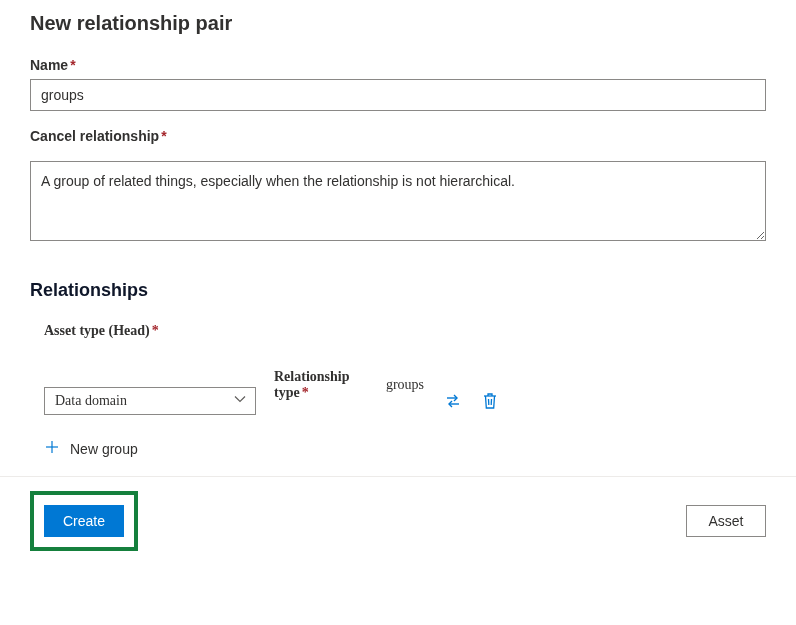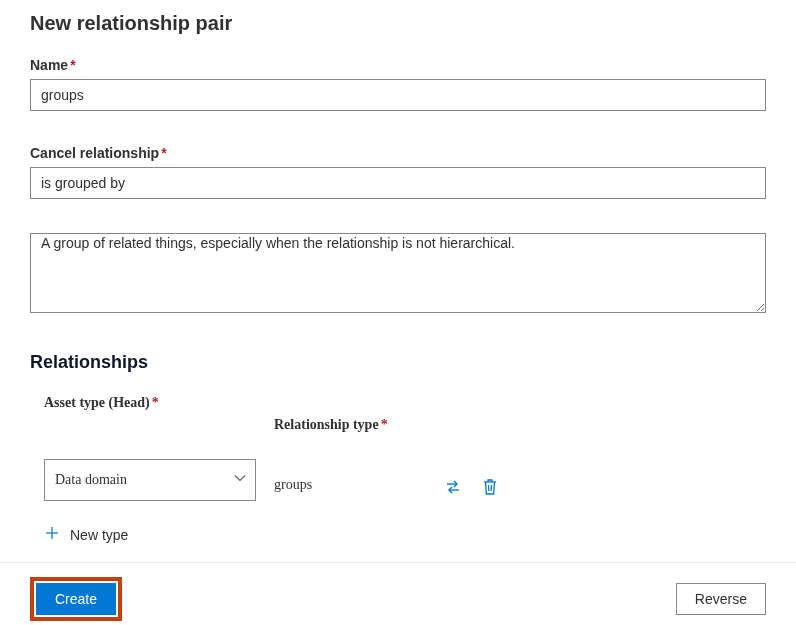--- a/index.html
+++ b/index.html
@@ -13,21 +13,21 @@
   }
   .container {
     padding: 12px 30px 18px 30px;
   }
   .page-title {
     font-size: 20px;
     font-weight: 600;
     color: #323130;
     margin: 0 0 22px 0;
   }
-  .field-group { margin-bottom: 34px; }
+  .field-group { margin-bottom: 17px; }
   .field-label {
     font-size: 14px;
     font-weight: 600;
     color: #323130;
     display: block;
     margin-bottom: 6px;
   }
   .required-star { color: #a4262c; margin-left: 2px; }
   .text-input {
     width: 100%;
@@ -37,21 +37,21 @@
     font-family: inherit;
     font-size: 14px;
     color: #323130;
     background: #fff;
     outline: none;
   }
   .textarea-input {
     width: 100%;
     height: 80px;
     border: 1px solid #8a8886;
-    padding: 1px 10px;
+    padding: 11px 10px;
     font-family: inherit;
     font-size: 14px;
     color: #323130;
     resize: both;
     outline: none;
   }
   .section-title {
     font-size: 18px;
     font-weight: 600;
     margin: 36px 0 22px 0;
@@ -59,34 +59,34 @@
   }
   .rel-row {
     display: flex;
     align-items: flex-end;
     gap: 18px;
     padding-left: 14px;
     font-family: Liberation Serif, serif;
   }
   .rel-col { flex: 0 0 auto; }
   .col-head { width: 212px; }
-  .col-type { width: 150px; display:flex; flex-direction:column;gap:22px; }
+  .col-type { width: 150px; display:flex; flex-direction:row;gap:22px; }
   .col-tail { width: 212px; }
   .col-actions { display:flex; align-items:center; gap:16px; margin-top:30px; }
   .rel-label {
     font-size: 14px;
     font-weight: 600;
     color: #323130;
     margin-bottom: 14px;
     display:block;
   }
   .select-wrap {
     position: relative;
     width: 100%;
-    height: 42px;
+    height: 28px;
     border: 1px solid #8a8886;
     background: #fff;
     display: flex;
     align-items: center;
     padding: 0 30px 0 10px;
     cursor: pointer;
     margin-top: 48px;
   }
   .select-value { font-size: 14px; color: #323130; }
   .chevron {
@@ -124,22 +124,22 @@
     cursor: pointer;
   }
   .footer-bar {
     border-top: 1px solid #edebe9;
     padding: 14px 30px;
     display: flex;
     justify-content: space-between;
     align-items: center;
   }
   .highlight-box {
-    border: 4px solid #c2410c;
-    padding: 2px;
+    border: 4px solid #15803d;
+    padding: 10px;
     display: inline-block;
   }
   .btn-primary {
     background: #0078d4;
     border: 1px solid #0078d4;
     color: #fff;
     font-family: inherit;
     font-size: 14px;
     height: 32px;
     min-width: 80px;
@@ -168,21 +168,20 @@
     <label class="field-label">
       <span>Name</span><span class="required-star">*</span>
     </label>
     <input type="text" class="text-input" value="groups" style="">
   </div>
 
   <div class="field-group">
     <label class="field-label">
       <span>Cancel relationship</span><span class="required-star">*</span>
     </label>
-    <input type="text" class="text-input" value="is grouped by" style="">
   </div>
 
   <div class="field-group">
     <textarea class="textarea-input" style="">A group of related things, especially when the relationship is not hierarchical.</textarea>
   </div>
 
   <h2 class="section-title">Relationships</h2>
 
   <div class="rel-row">
     <div class="rel-col col-head">
@@ -232,22 +231,22 @@
     </div>
   </div>
 
   <button class="new-pair-btn">
     <span>
       <svg width="16" height="16" viewBox="0 0 16 16" stroke="#0078d4" stroke-width="1.2">
         <path d="M8 2 L8 14"></path>
           <path d="M2 8 L14 8"></path>
       </svg>
     </span>
-    <span>New type</span>
+    <span>New group</span>
   </button>
 </div>
 
 <div class="footer-bar">
   <div class="highlight-box">
     <button class="btn-primary">Create</button>
   </div>
-  <button class="btn-default">Reverse</button>
+  <button class="btn-default">Asset</button>
 </div>
 
 </body></html>

